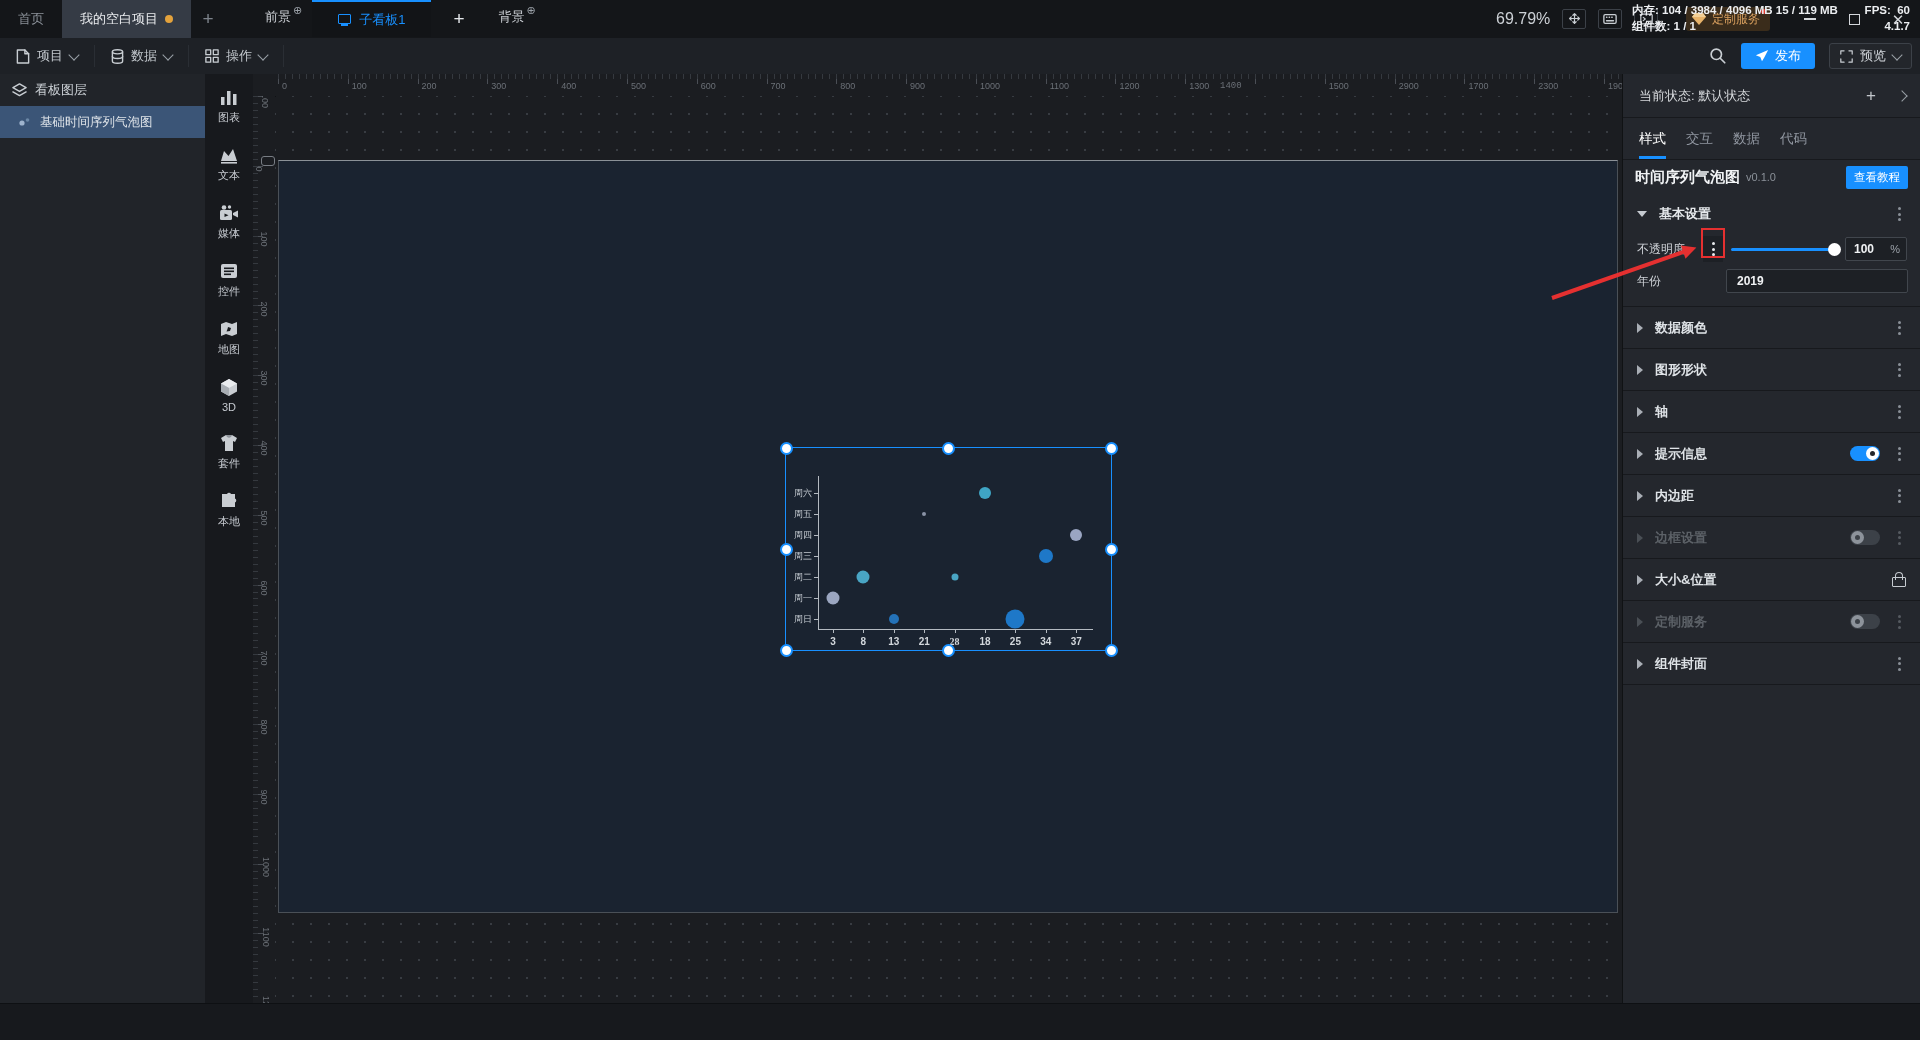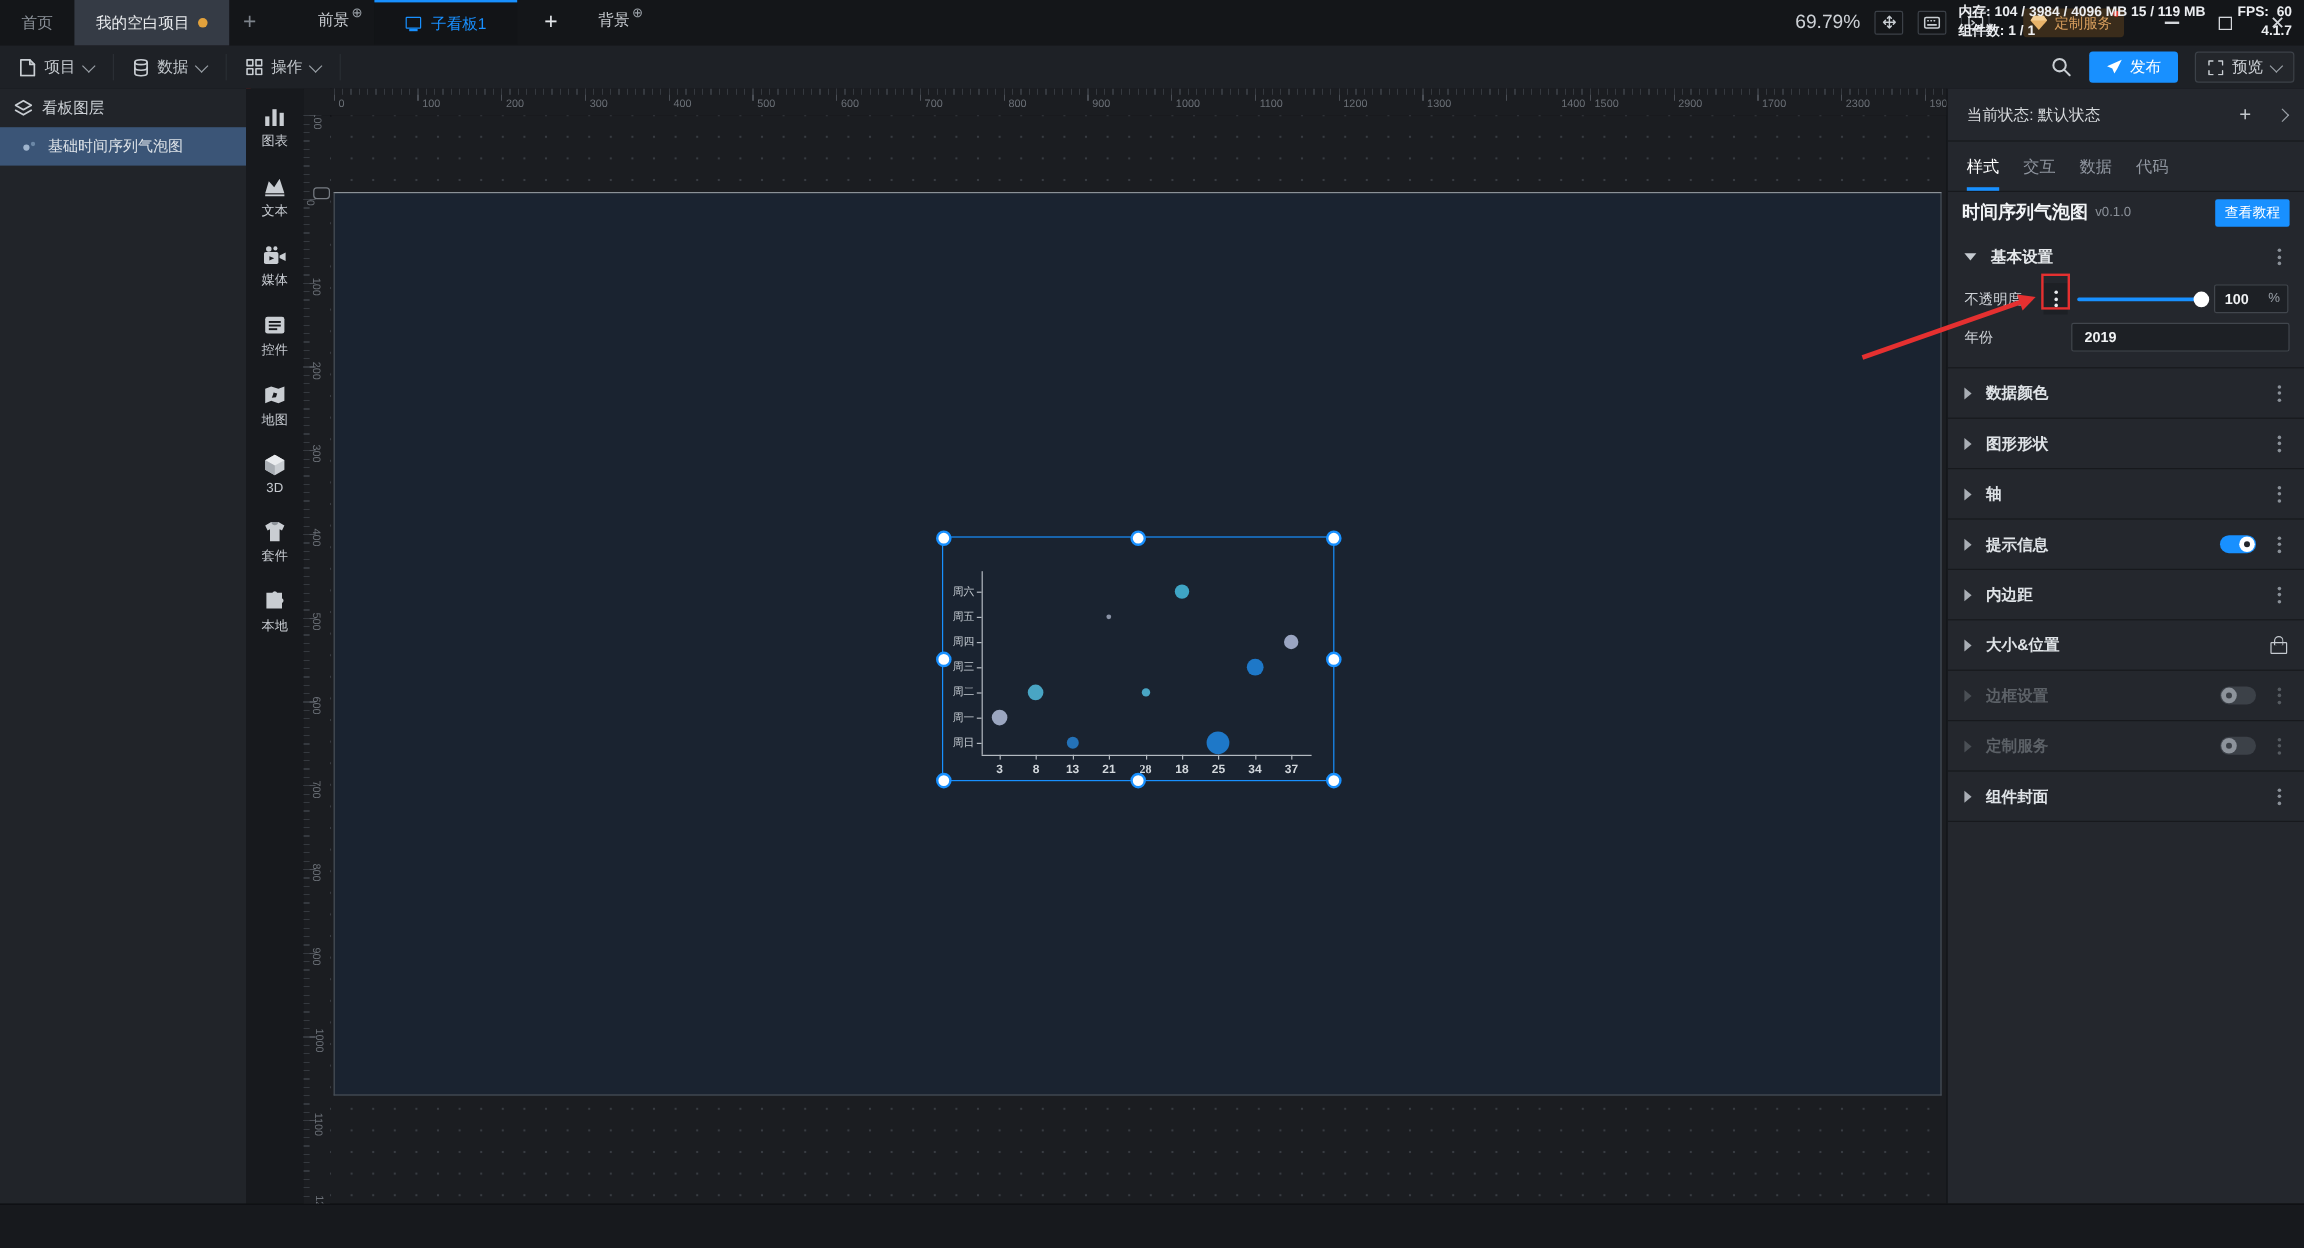--- a/index.html
+++ b/index.html
@@ -338,21 +338,21 @@
       <span class="h-tick-label" style="left: 286.16px;">400</span>
       <span class="h-tick-label" style="left: 355.95px;">500</span>
       <span class="h-tick-label" style="left: 425.74px;">600</span>
       <span class="h-tick-label" style="left: 495.53px;">700</span>
       <span class="h-tick-label" style="left: 565.32px;">800</span>
       <span class="h-tick-label" style="left: 635.11px;">900</span>
       <span class="h-tick-label" style="left: 704.9px;">1000</span>
       <span class="h-tick-label" style="left: 774.69px;">1100</span>
       <span class="h-tick-label" style="left: 844.48px;">1200</span>
       <span class="h-tick-label" style="left: 914.27px;">1300</span>
-      <span class="h-tick-label" style="left: 1026px;">1400</span>
+      <span class="h-tick-label" style="left: 945px; font-family: Liberation Mono, monospace;">1400</span>
       <span class="h-tick-label" style="left: 1053.85px;">1500</span>
       <span class="h-tick-label" style="left: 1123.64px;">2900</span>
       <span class="h-tick-label" style="left: 1193.43px;">1700</span>
       <span class="h-tick-label" style="left: 1263.22px;">2300</span>
       <span class="h-tick-label" style="left: 1333.01px;">1900</span>
     </div>
   <div id="v-ruler">
       <span class="v-tick-label" style="top: -1.79px;">-100</span>
       <span class="v-tick-label" style="top: 68px;">0</span>
       <span class="v-tick-label" style="top: 137.79px;">100</span>
@@ -529,40 +529,40 @@
         <div class="section-row">
           <span class="caret-right"></span>
           <span>内边距</span>
           <span class="grow"></span>
           <span class="kebab">
             <i></i>
             <i></i>
             <i></i>
           </span>
         </div>
+        <div class="section-row disabled">
+          <span class="caret-right"></span>
+          <span>边框设置</span>
+          <span class="grow"></span>
+          <span class="toggle off">
+            <span class="th"></span>
+          </span>
+          <span class="kebab">
+            <i></i>
+            <i></i>
+            <i></i>
+          </span>
+        </div>
         <div class="section-row">
           <span class="caret-right"></span>
           <span>大小&amp;位置</span>
           <span class="grow"></span>
           <span class="lockicon">
             <span class="shackle"></span>
             <span class="body"></span>
-          </span>
-        </div>
-        <div class="section-row disabled">
-          <span class="caret-right"></span>
-          <span>边框设置</span>
-          <span class="grow"></span>
-          <span class="toggle off">
-            <span class="th"></span>
-          </span>
-          <span class="kebab">
-            <i></i>
-            <i></i>
-            <i></i>
           </span>
         </div>
         <div class="section-row disabled">
           <span class="caret-right"></span>
           <span>定制服务</span>
           <span class="grow"></span>
           <span class="toggle off">
             <span class="th"></span>
           </span>
           <span class="kebab">

